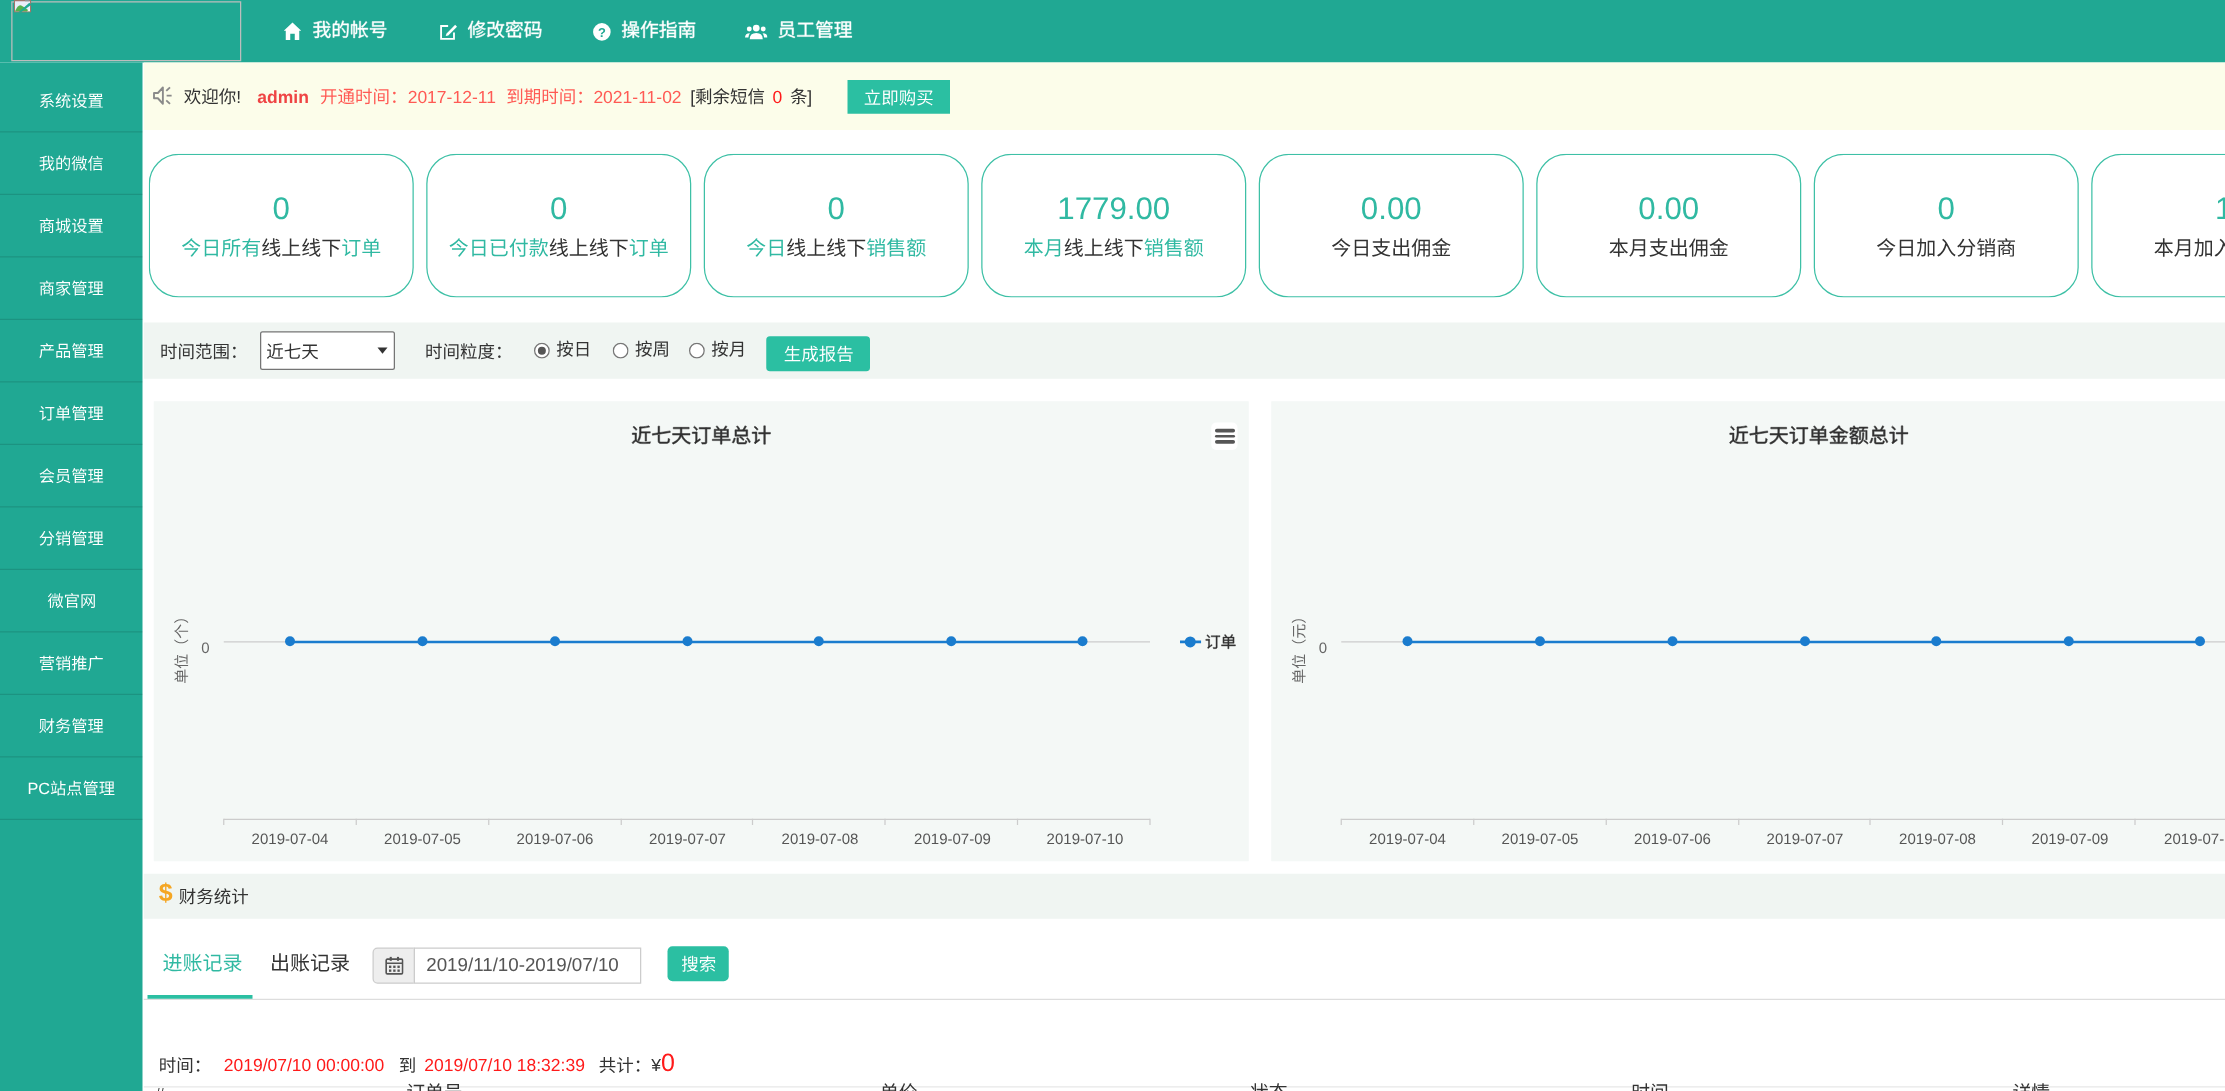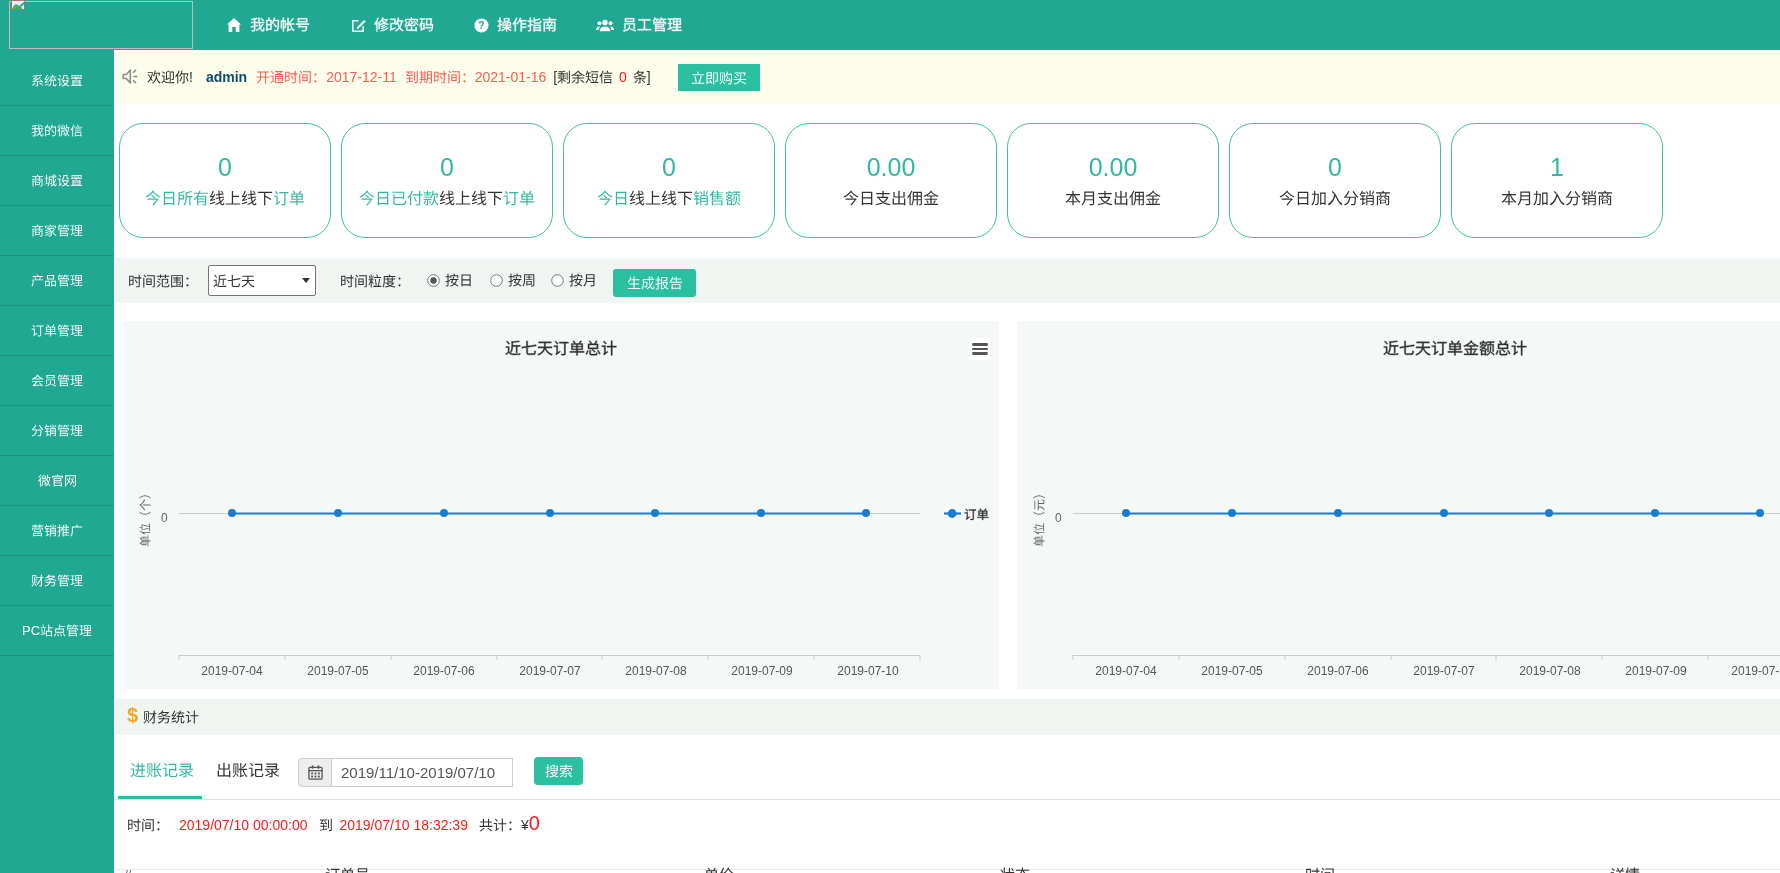--- a/index.html
+++ b/index.html
@@ -171,33 +171,33 @@
 <svg class="ab" style="left:122px;top:68px" width="18" height="17" viewBox="0 0 18 17" fill="none" stroke="#8a8a8a" stroke-width="1.5">
     <path d="M1.2 6.4 H4.3 L8.3 2 V15 L4.3 10.6 H1.2 Z" stroke-linejoin="round"></path>
     <path d="M11 4.7 L14 1.9"></path>
     <path d="M11.3 8.5 H15.3"></path>
     <path d="M11 12.3 L14 15.1"></path>
   </svg>
 <div class="ab" style="left:147px;top:50px;height:54px;line-height:54px;font-size:14px;white-space:nowrap"><svg class="ct" style="width:42px;height:14px" viewBox="0 0 3000 1000" fill="#333">
       <use href="#u6B22" x="0"></use>
       <use href="#u8FCE" x="1000"></use>
       <use href="#u4F60" x="2000"></use>
-    </svg><span style="color:#333">!</span><span style="display:inline-block;width:13px"></span><span style="color:#0c4a6e;font-weight:bold">admin</span><span style="display:inline-block;width:9px"></span><span style="color:#FF5A54"><svg class="ct" style="width:70px;height:14px" viewBox="0 0 5000 1000" fill="#FF5A54">
+    </svg><span style="color:#333">!</span><span style="display:inline-block;width:13px"></span><span style="color:#ef4444;font-weight:bold">admin</span><span style="display:inline-block;width:9px"></span><span style="color:#FF5A54"><svg class="ct" style="width:70px;height:14px" viewBox="0 0 5000 1000" fill="#FF5A54">
         <use href="#u5F00" x="0"></use>
         <use href="#u901A" x="1000"></use>
         <use href="#u65F6" x="2000"></use>
         <use href="#u95F4" x="3000"></use>
         <use href="#uFF1A" x="4000"></use>
       </svg><span>2017-12-11</span><span style="display:inline-block;width:8px"></span><svg class="ct" style="width:70px;height:14px" viewBox="0 0 5000 1000" fill="#FF5A54">
         <use href="#u5230" x="0"></use>
         <use href="#u671F" x="1000"></use>
         <use href="#u65F6" x="2000"></use>
         <use href="#u95F4" x="3000"></use>
         <use href="#uFF1A" x="4000"></use>
-      </svg><span>2021-01-16</span></span><span style="display:inline-block;width:7px"></span><span style="color:#333">[</span><svg class="ct" style="width:56px;height:14px" viewBox="0 0 4000 1000" fill="#333">
+      </svg><span>2021-11-02</span></span><span style="display:inline-block;width:7px"></span><span style="color:#333">[</span><svg class="ct" style="width:56px;height:14px" viewBox="0 0 4000 1000" fill="#333">
       <use href="#u5269" x="0"></use>
       <use href="#u4F59" x="1000"></use>
       <use href="#u77ED" x="2000"></use>
       <use href="#u4FE1" x="3000"></use>
     </svg><span style="color:#FF1A1A;margin:0 2px"> 0 </span><svg class="ct" style="width:14px;height:14px" viewBox="0 0 1000 1000" fill="#333">
       <use href="#u6761" x="0"></use>
     </svg><span style="color:#333">]</span></div>
 <div class="ab" style="left:678px;top:64px;width:82px;height:27px;background:#2BBFA2;display:flex;align-items:center;justify-content:center">
     <svg class="ct" style="width:56px;height:14px" viewBox="0 0 4000 1000" fill="#fff">
       <use href="#u7ACB" x="0"></use>
@@ -232,20 +232,33 @@
           <use href="#u4E0A" x="1000"></use>
           <use href="#u7EBF" x="2000"></use>
           <use href="#u4E0B" x="3000"></use>
         </svg><svg class="ct" style="width:32px;height:16px" viewBox="0 0 2000 1000" fill="#30B9A2">
           <use href="#u8BA2" x="0"></use>
           <use href="#u5355" x="1000"></use>
         </svg></div></div>
 <div style="display:inline-block;width:212px;height:115px;margin-right:10px;font-size:16px;border:1px solid #3EC0A6;border-radius:24px;text-align:center;vertical-align:top"><div style="margin-top:30px;font-size:25px;line-height:26px;color:#30B9A2">0</div><div style="margin-top:10px"><svg class="ct" style="width:32px;height:16px" viewBox="0 0 2000 1000" fill="#30B9A2">
           <use href="#u4ECA" x="0"></use>
           <use href="#u65E5" x="1000"></use>
+        </svg><svg class="ct" style="width:64px;height:16px" viewBox="0 0 4000 1000" fill="#333">
+          <use href="#u7EBF" x="0"></use>
+          <use href="#u4E0A" x="1000"></use>
+          <use href="#u7EBF" x="2000"></use>
+          <use href="#u4E0B" x="3000"></use>
+        </svg><svg class="ct" style="width:48px;height:16px" viewBox="0 0 3000 1000" fill="#30B9A2">
+          <use href="#u9500" x="0"></use>
+          <use href="#u552E" x="1000"></use>
+          <use href="#u989D" x="2000"></use>
+        </svg></div></div>
+<div style="display:inline-block;width:212px;height:115px;margin-right:10px;font-size:16px;border:1px solid #3EC0A6;border-radius:24px;text-align:center;vertical-align:top"><div style="margin-top:30px;font-size:25px;line-height:26px;color:#30B9A2">1779.00</div><div style="margin-top:10px"><svg class="ct" style="width:32px;height:16px" viewBox="0 0 2000 1000" fill="#30B9A2">
+          <use href="#u672C" x="0"></use>
+          <use href="#u6708" x="1000"></use>
         </svg><svg class="ct" style="width:64px;height:16px" viewBox="0 0 4000 1000" fill="#333">
           <use href="#u7EBF" x="0"></use>
           <use href="#u4E0A" x="1000"></use>
           <use href="#u7EBF" x="2000"></use>
           <use href="#u4E0B" x="3000"></use>
         </svg><svg class="ct" style="width:48px;height:16px" viewBox="0 0 3000 1000" fill="#30B9A2">
           <use href="#u9500" x="0"></use>
           <use href="#u552E" x="1000"></use>
           <use href="#u989D" x="2000"></use>
         </svg></div></div>
@@ -502,21 +515,21 @@
       </g>
     </svg>
   </div>
 <div class="ab" style="left:331px;top:758px;width:182px;height:29px;background:#fff;border:1px solid #ccc;display:flex;align-items:center;padding-left:9px;font-size:15px;color:#555">2019/11/10-2019/07/10</div>
 <div class="ab" style="left:534px;top:757px;width:49px;height:28px;background:#2BBFA2;border-radius:4px;display:flex;align-items:center;justify-content:center">
     <svg class="ct" style="width:28px;height:14px" viewBox="0 0 2000 1000" fill="#fff">
       <use href="#u641C" x="0"></use>
       <use href="#u7D22" x="1000"></use>
     </svg>
   </div>
-<div class="ab" style="left:127px;top:812px;height:22px;line-height:22px;font-size:14px;white-space:nowrap"><svg class="ct" style="width:42px;height:14px" viewBox="0 0 3000 1000" fill="#333">
+<div class="ab" style="left:127px;top:840px;height:22px;line-height:22px;font-size:14px;white-space:nowrap"><svg class="ct" style="width:42px;height:14px" viewBox="0 0 3000 1000" fill="#333">
       <use href="#u65F6" x="0"></use>
       <use href="#u95F4" x="1000"></use>
       <use href="#uFF1A" x="2000"></use>
     </svg><span style="color:#FF1A1A;margin-left:10px">2019/07/10 00:00:00</span><span style="margin-left:12px"><svg class="ct" style="width:14px;height:14px" viewBox="0 0 1000 1000" fill="#333">
         <use href="#u5230" x="0"></use>
       </svg></span><span style="color:#FF1A1A;margin-left:6px">2019/07/10 18:32:39</span><span style="margin-left:11px"><svg class="ct" style="width:42px;height:14px" viewBox="0 0 3000 1000" fill="#333">
         <use href="#u5171" x="0"></use>
         <use href="#u8BA1" x="1000"></use>
         <use href="#uFF1A" x="2000"></use>
       </svg></span><span style="color:#333">¥</span><span style="color:#FF1A1A;font-size:20px">0</span></div>

